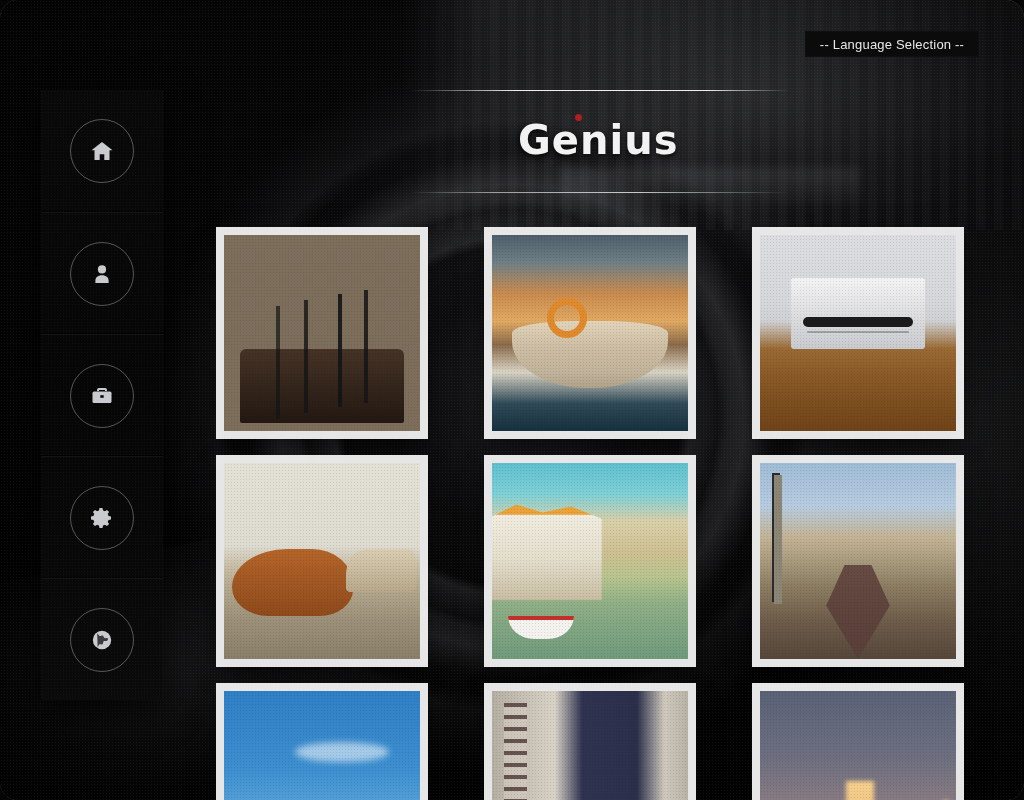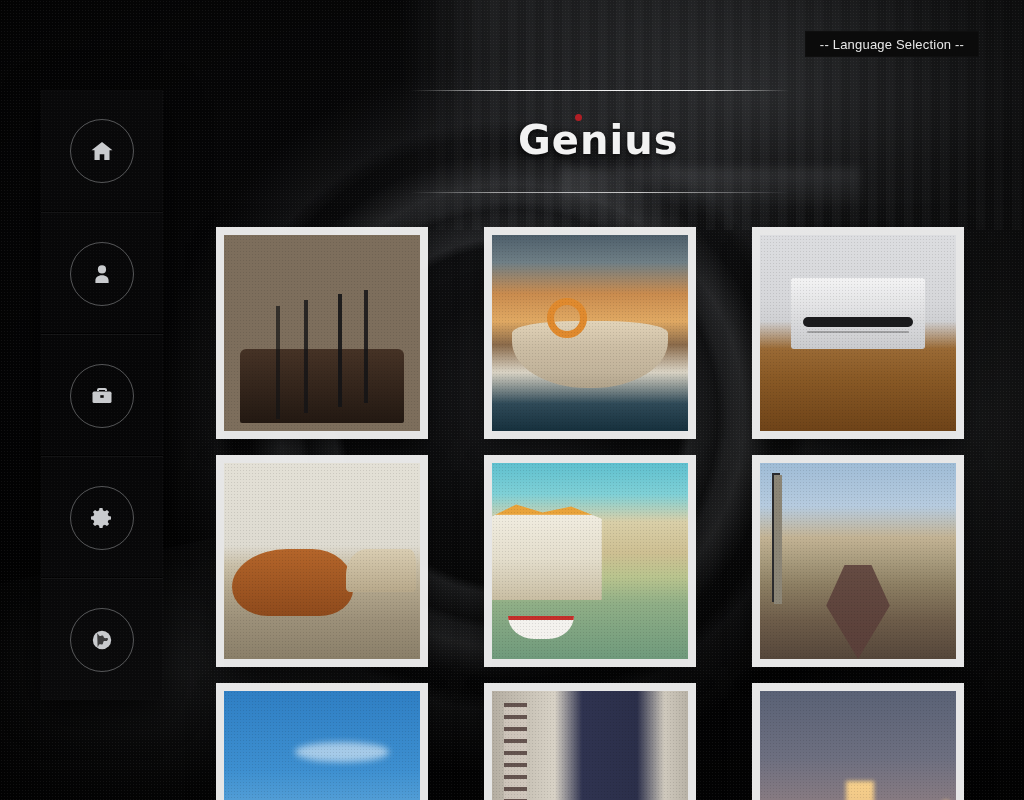--- a/index.html
+++ b/index.html
@@ -8,20 +8,21 @@
     overflow:hidden;
     background:#050505;
     font-family:"Liberation Sans", sans-serif;
   }
 
   #stage {
     position:relative;
     width:1024px; height:800px;
     overflow:hidden;
     background:#737373;
+    border-radius:18px;
   }
 
   
   .bg-layer { position:absolute; inset:0; }
 
   .bg-base {
     background:
       radial-gradient(circle at 52% 48%, rgba(120,124,130,0.30) 0%, rgba(60,63,68,0.22) 16%, rgba(20,21,23,0.10) 34%, rgba(0,0,0,0) 50%),
       radial-gradient(ellipse 58% 40% at 74% 12%, rgba(150,154,160,0.30) 0%, rgba(55,57,60,0.14) 45%, rgba(0,0,0,0) 72%),
       radial-gradient(ellipse 40% 70% at 96% 52%, rgba(120,124,129,0.22) 0%, rgba(0,0,0,0) 66%),

